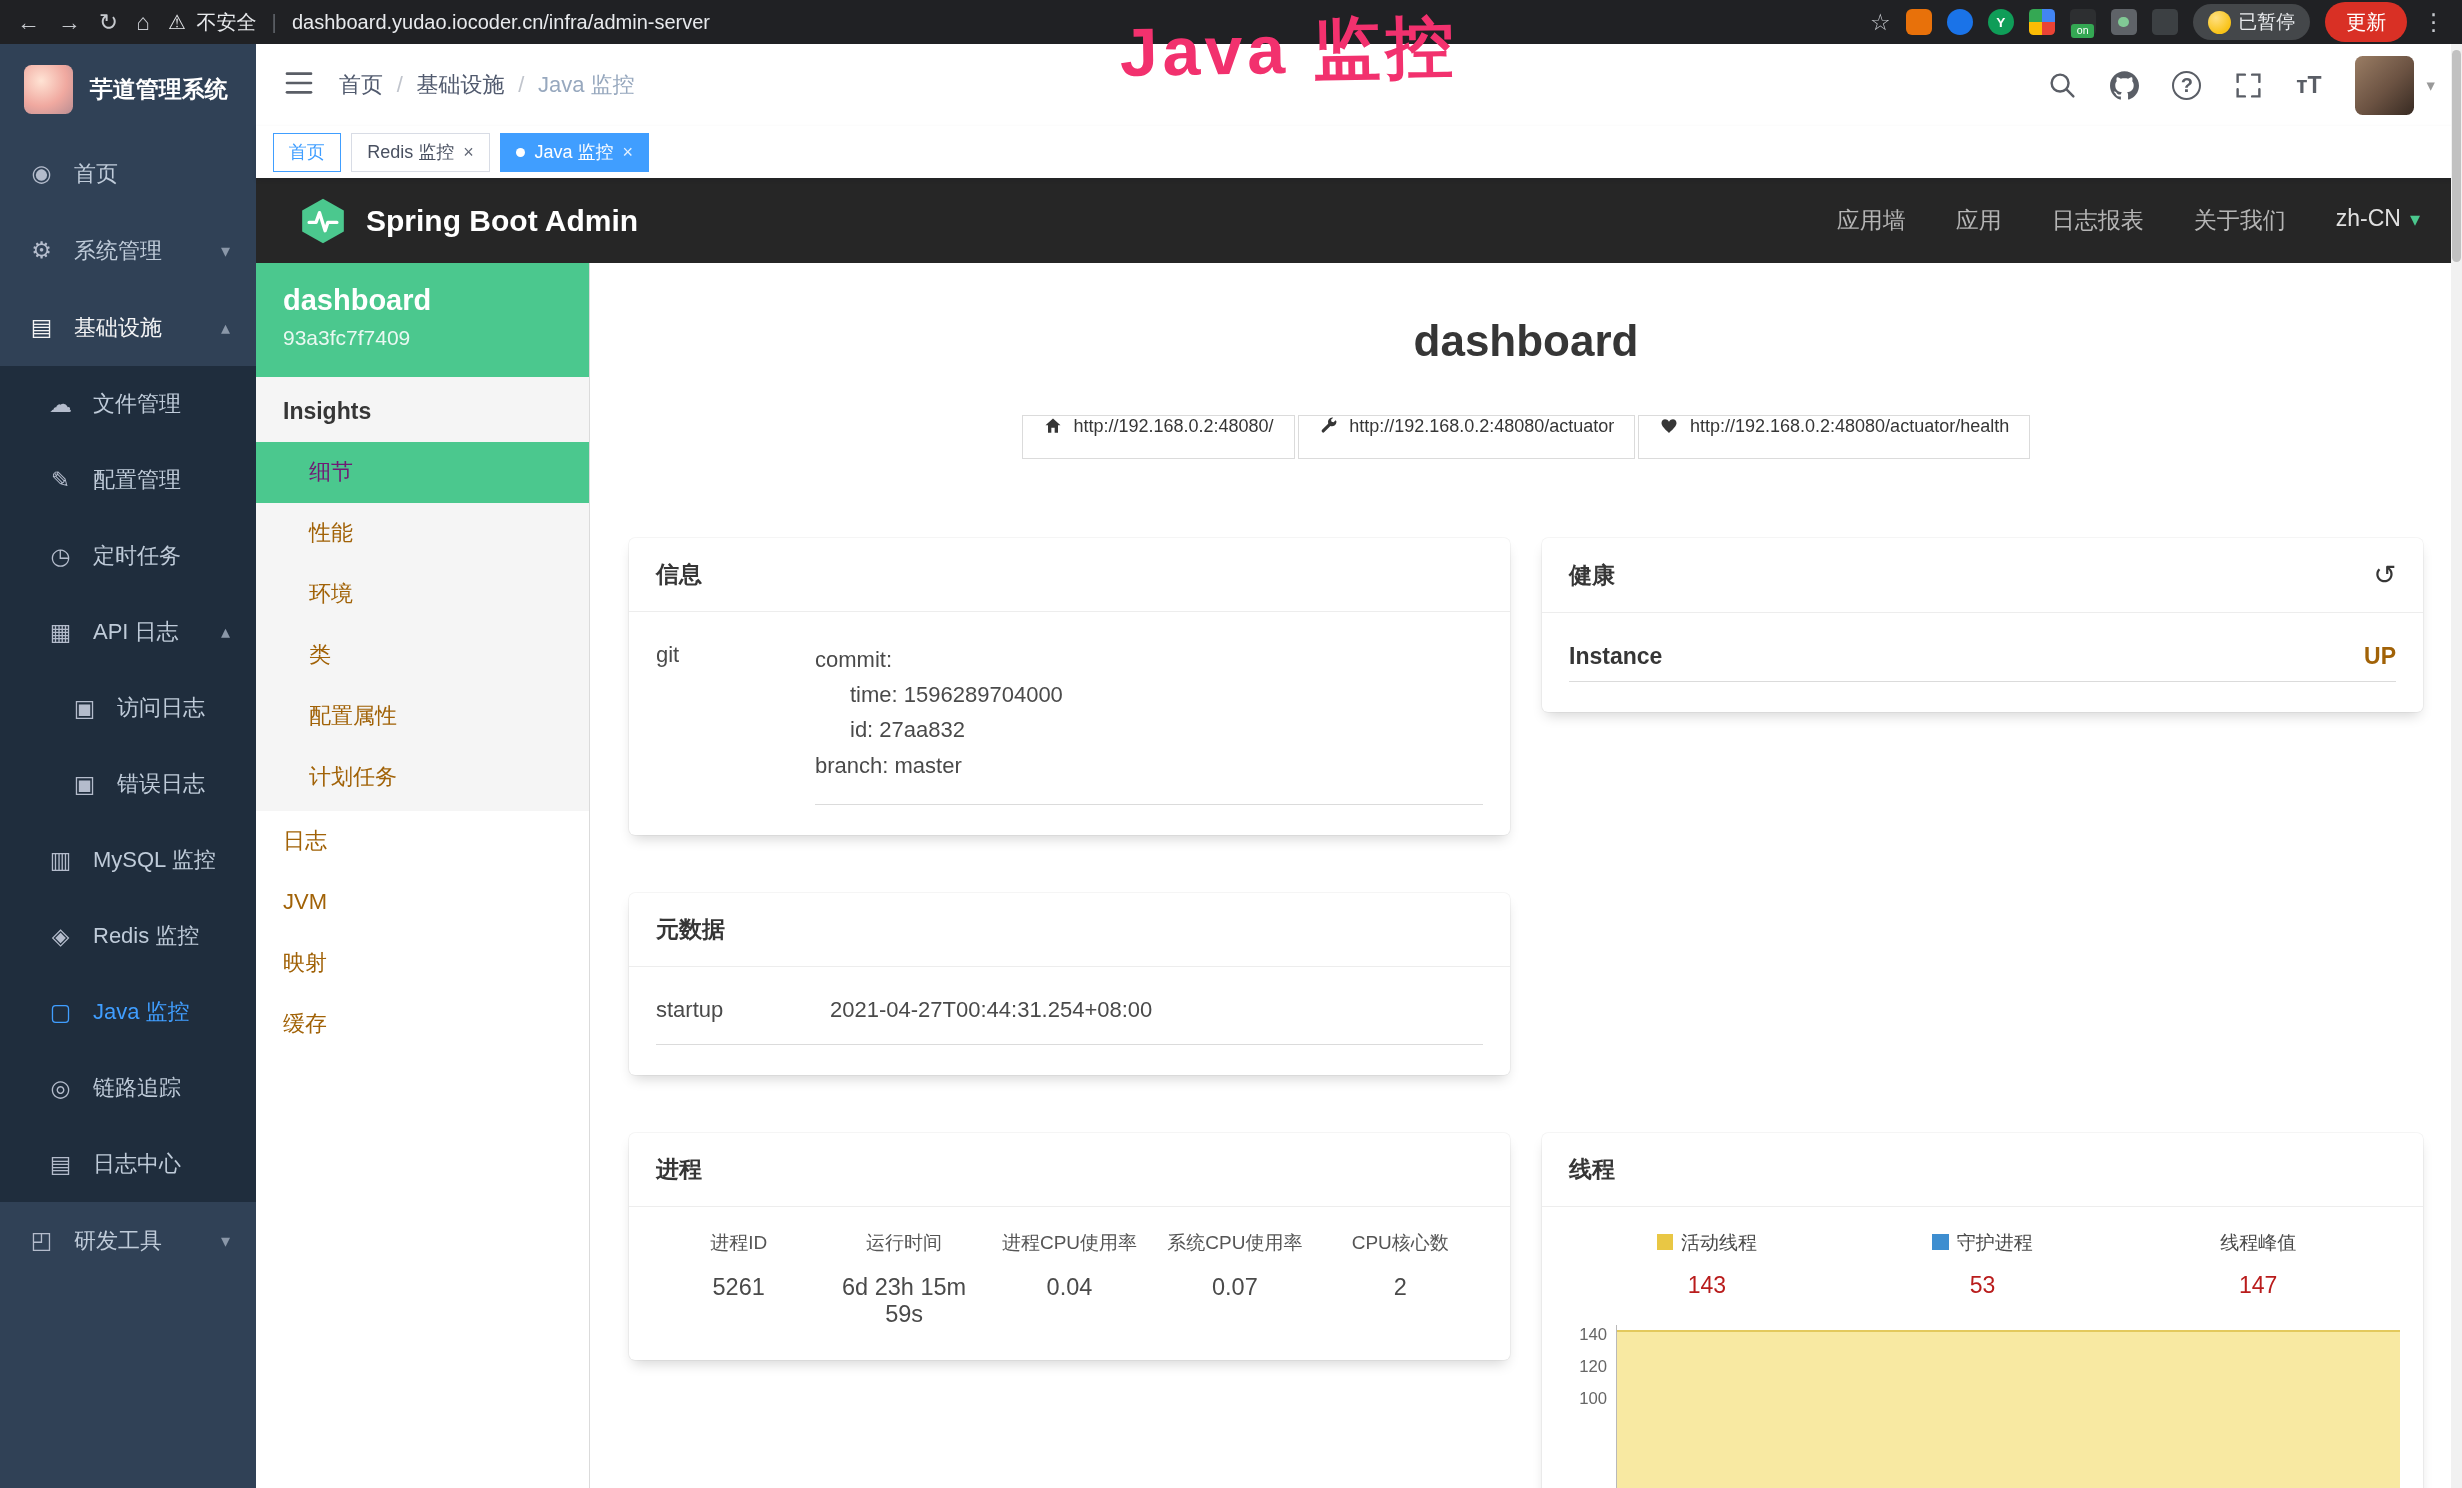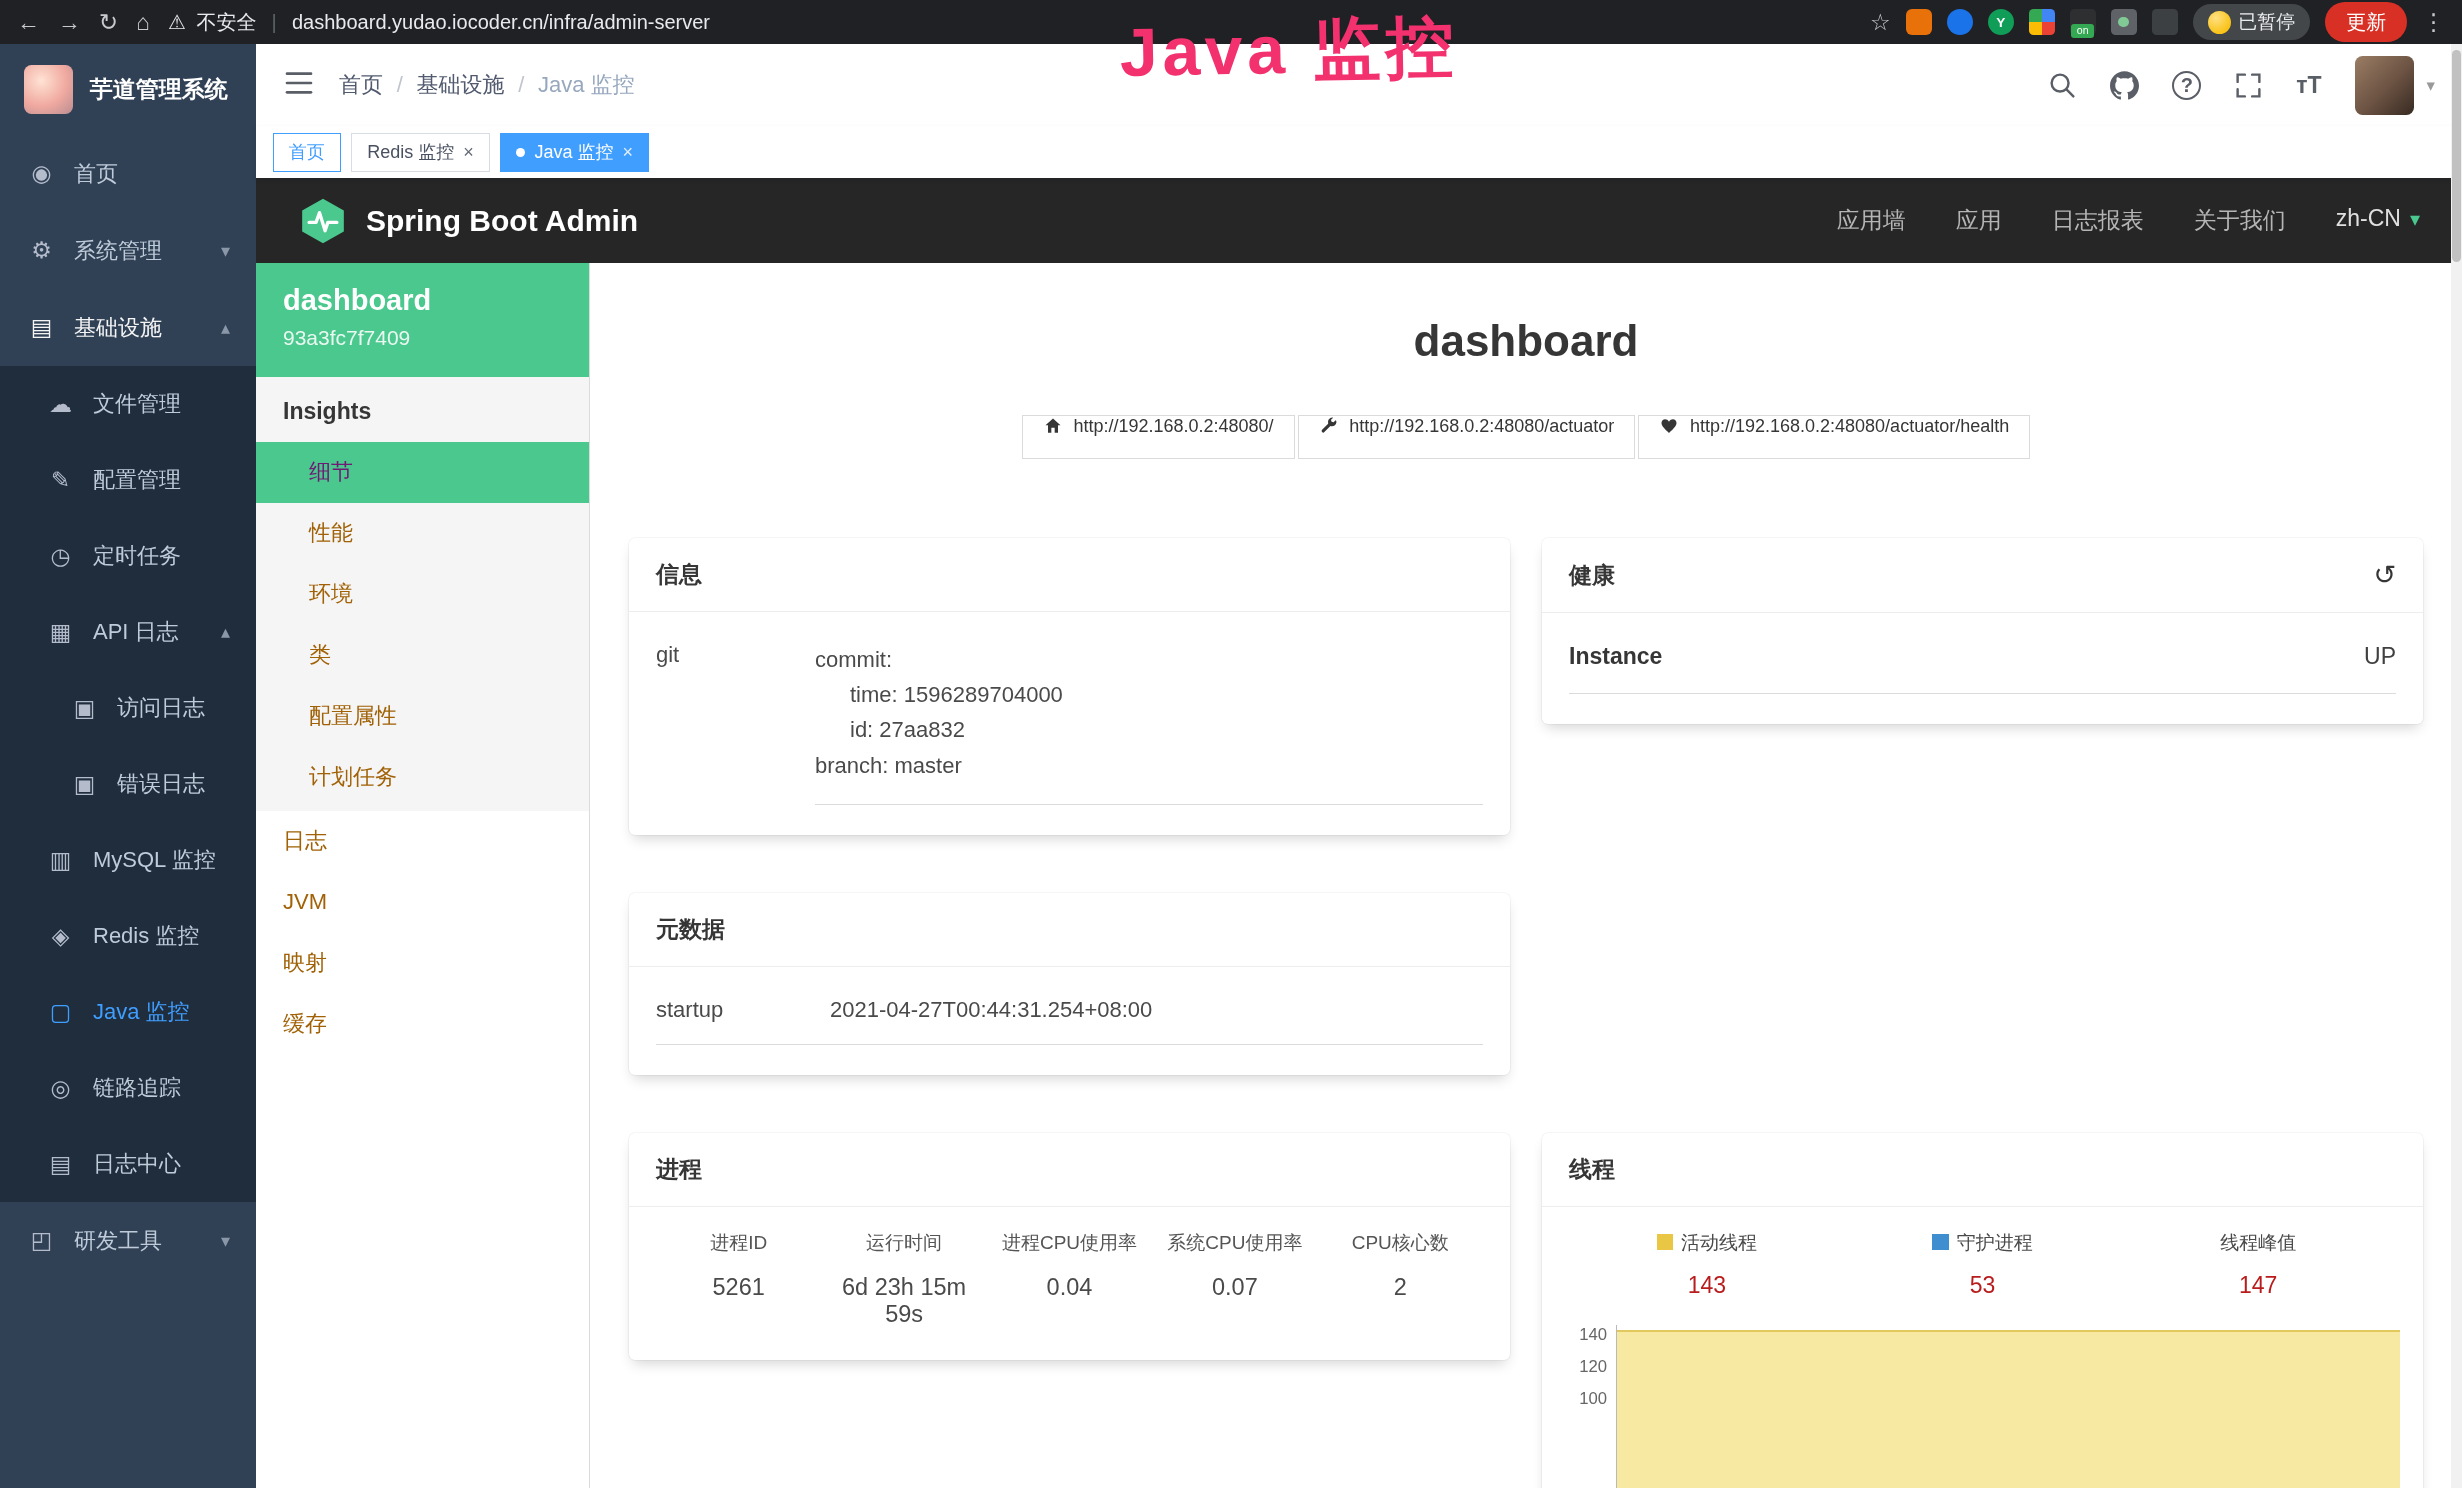--- a/index.html
+++ b/index.html
@@ -119,23 +119,23 @@
        border-bottom:0.8px solid #ededed;font-size:23px;font-weight:bold;color:#363636}
   .card-body{padding:30px 27px}
   .hist-icon{font-size:27px;font-weight:normal;color:#363636;cursor:pointer}
 
   .kv-row{display:flex;font-size:22px;color:#4a4a4a}
   .kv-key{width:159px;flex-shrink:0}
   .kv-val{flex:1;border-bottom:0.8px solid #dbdbdb;padding-bottom:21px;line-height:1.6}
   .kv-val .indent{padding-left:35px}
 
   .health-row{display:flex;justify-content:space-between;align-items:center;
-       border-bottom:0.8px solid #dbdbdb;padding-bottom:23px;font-size:23px}
+       border-bottom:0.8px solid #dbdbdb;padding-bottom:11px;font-size:23px}
   .health-key{font-weight:bold;color:#363636}
-  .up{color:#404040;font-weight:normal}
+  .up{color:#a16207;font-weight:bold}
 
   .meta-row{display:flex;font-size:22px;color:#4a4a4a;border-bottom:0.8px solid #dbdbdb;padding-bottom:21px}
   .meta-key{width:174px;flex-shrink:0}
 
   .metrics{display:grid;grid-template-columns:repeat(5,1fr);padding:23px 27px 32px;text-align:center}
   .metric-label{font-size:19px;color:#555}
   .metric-value{font-size:23.5px;color:#4a4a4a;margin-top:18px}
 
   .legend{display:grid;grid-template-columns:repeat(3,1fr);padding:23px 27px 0;text-align:center}
   .legend-label{font-size:19px;color:#4a4a4a}

